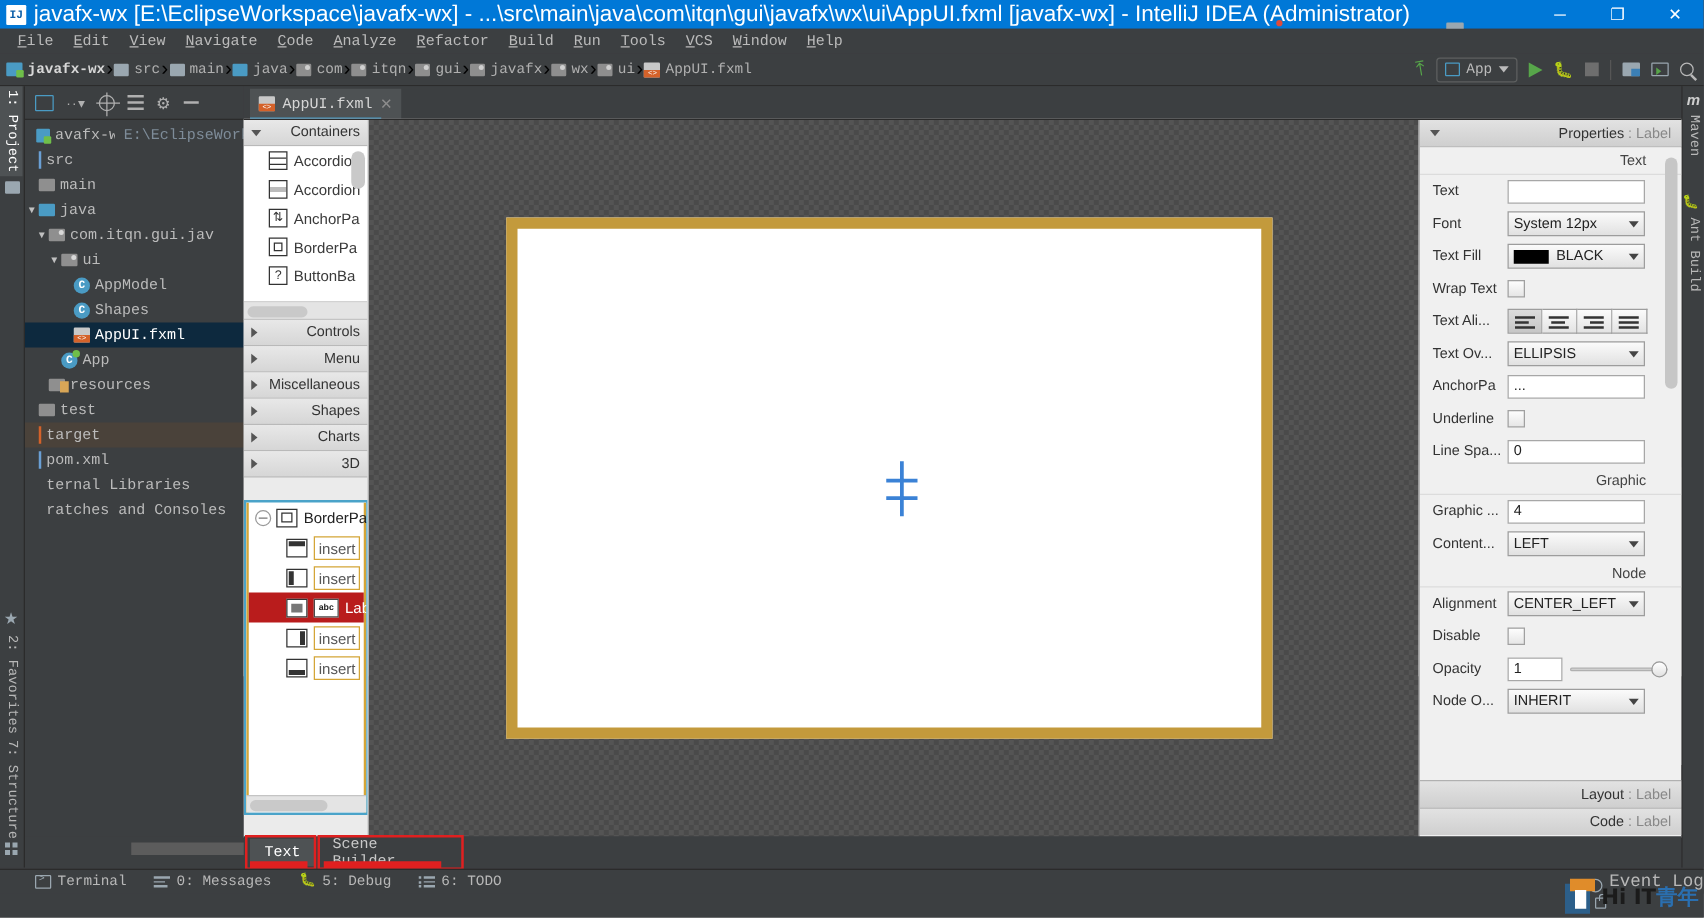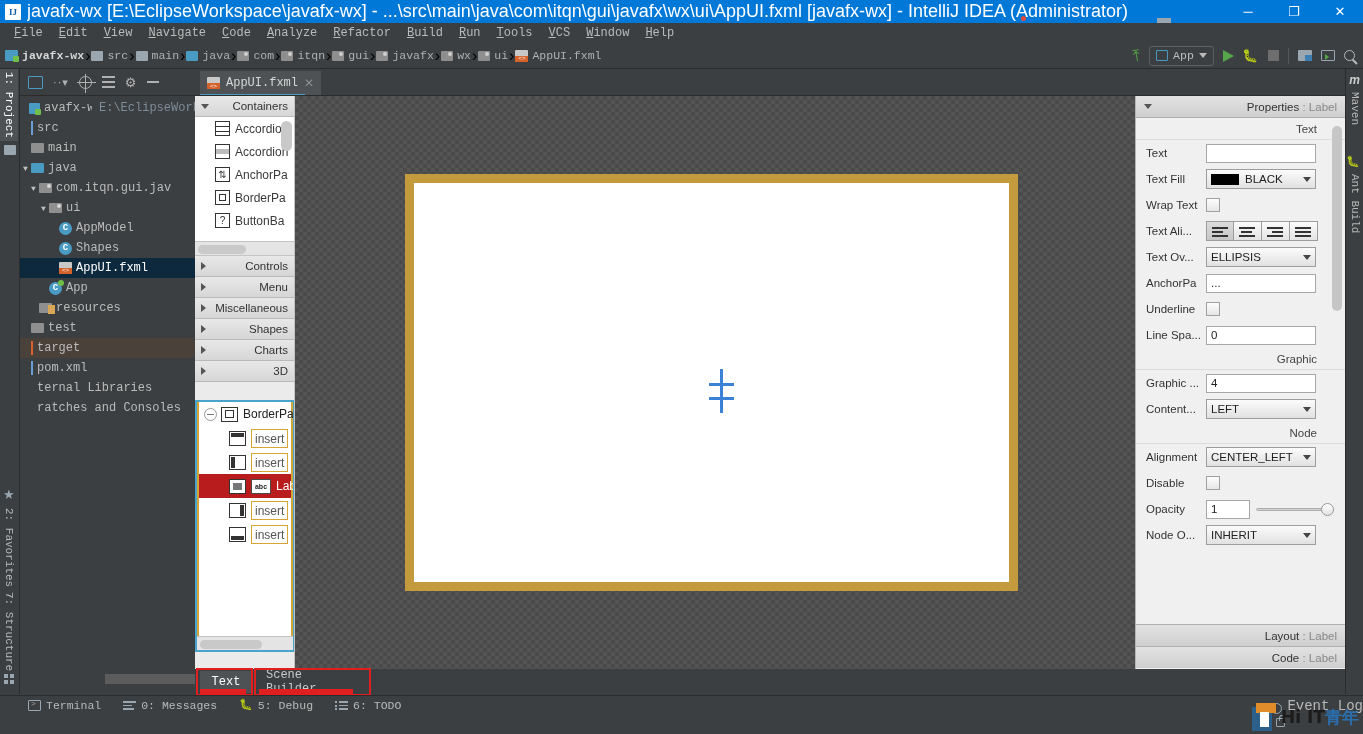--- a/index.html
+++ b/index.html
@@ -6,21 +6,21 @@
   html,body{ width:1363px; height:734px; overflow:hidden;
     font-family:"Liberation Sans", sans-serif; background:#3c3f41; }
   #app { position:relative; width:1363px; height:734px; }
 
   
   .titlebar{ position:absolute; left:0; top:0; width:1363px; height:23px;
     background:#0078d7; color:#fff; display:flex; align-items:center;
     font-size:12px; }
   .ij-logo{ width:16px;height:16px;margin:0 6px 0 5px; background:#fff;
     color:#0b5ea8; font-size:9px; font-weight:bold; line-height:16px;
-    text-align:center; border-radius:1px; font-family:Liberation Serif, serif;}
+    text-align:center; border-radius:1px; font-family:Liberation Mono, monospace;}
   .title-text{ white-space:nowrap; overflow:hidden; font-size:18px;}
   .win-btns{ margin-left:auto; display:flex; }
   .win-btn{ width:46px;height:23px; display:flex; align-items:center;
     justify-content:center; font-size:13px; color:#fff;}
   .tb-dot{ position:absolute; left:1021px; top:16px; width:5px;height:5px;
     border-radius:50%; background:#e04b3a;}
   .tb-tag{ position:absolute; left:1157px; top:18px; width:14px;height:12px;
     background:#9aa7b0; border-radius:1px 1px 4px 4px;}
 
   
@@ -730,20 +730,27 @@
       </div>
       <div class="insp-body" id="insp-body">
           <div class="sect">
             <span>Text</span>
           </div>
           <div class="prow">
             <span class="plab">Text</span>
             <span class="pfield"></span>
           </div>
           <div class="prow">
+            <span class="plab">Font</span>
+            <span class="pcombo">
+              <span class="cv">System 12px</span>
+              <span class="ar"></span>
+            </span>
+          </div>
+          <div class="prow">
             <span class="plab">Text Fill</span>
             <span class="pcombo">
               <span class="swatch" style="background:#000000"></span>
               <span class="cv">BLACK</span>
               <span class="ar"></span>
             </span>
           </div>
           <div class="prow">
             <span class="plab">Wrap Text</span>
             <span class="pcheck"></span>

